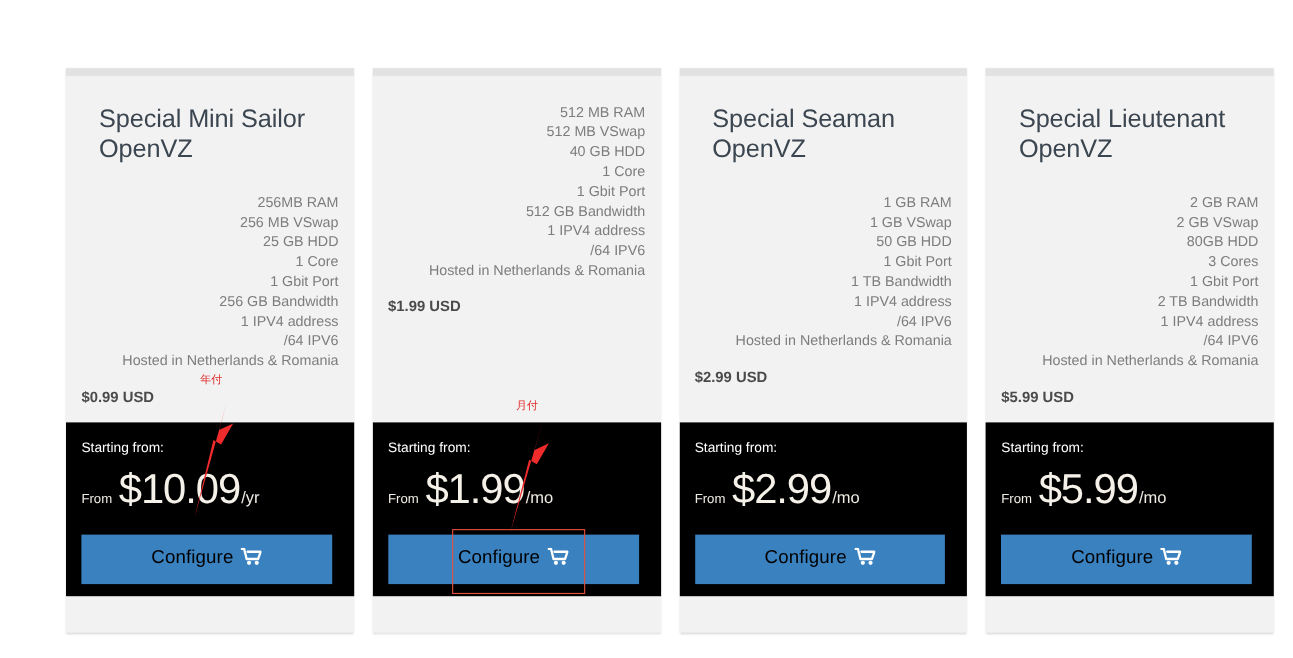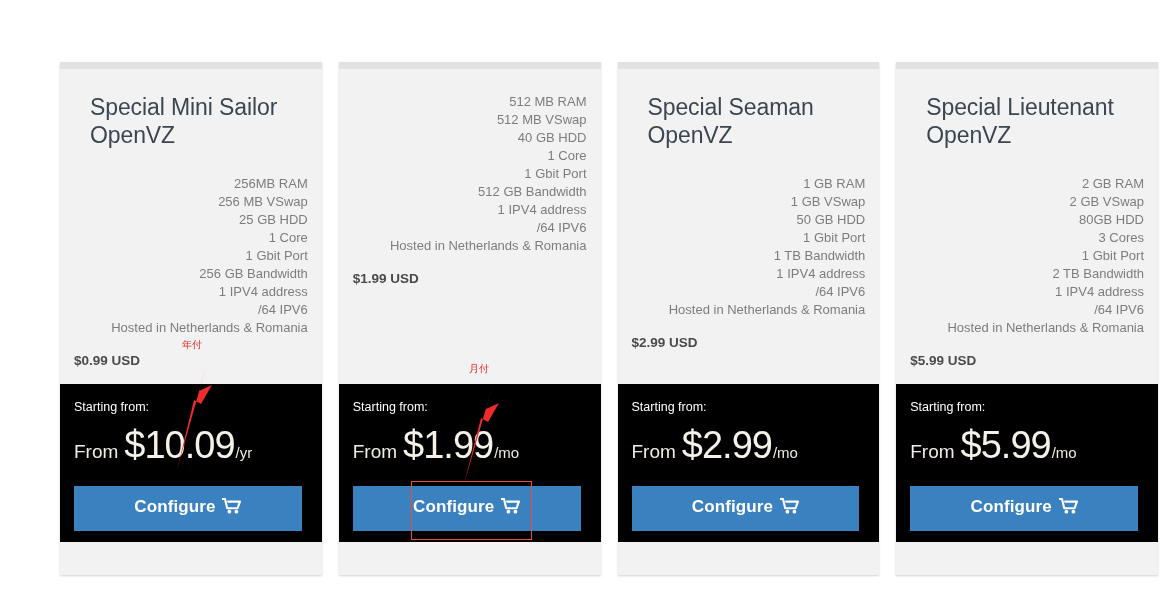--- a/index.html
+++ b/index.html
@@ -92,21 +92,21 @@
     margin-bottom: 12px;
   }
   .price-line {
     display: flex;
     align-items: baseline;
     color: #ffffff;
     margin-bottom: 18px;
     height: 42px;
   }
   .price-from {
-    font-size: 19px;
+    font-size: 12px;
     font-weight: 300;
     color: #f0ece4;
     margin-right: 6px;
   }
   .price-main {
     font-size: 38px;
     font-weight: 300;
     letter-spacing: -1px;
     color: #f5f1e9;
     line-height: 1;
@@ -117,23 +117,23 @@
     font-weight: 400;
     color: #f0ece4;
     margin-left: 1px;
   }
 
   .configure-btn {
     display: block;
     width: 100%;
     background: #3a81bf;
     border: none;
-    color: #ffffff;
+    color: #000000;
     font-size: 17px;
-    font-weight: bold;
+    font-weight: normal;
     font-family: "Liberation Sans", sans-serif;
     padding: 11px 0 12px 0;
     cursor: pointer;
     text-align: center;
     letter-spacing: 0.1px;
   }
   .cart-icon {
     display: inline-block;
     vertical-align: -2px;
     margin-left: 7px;

